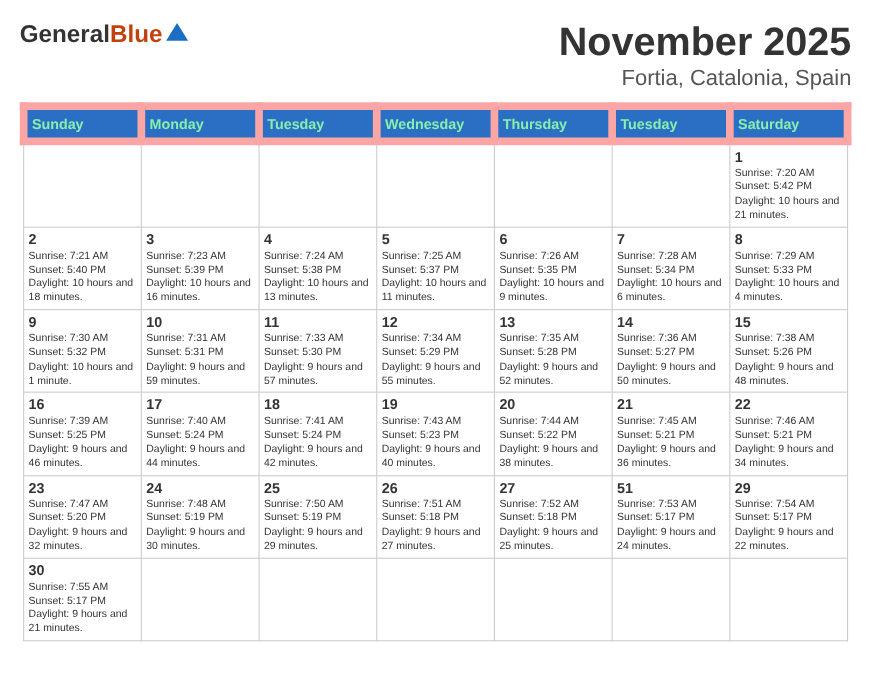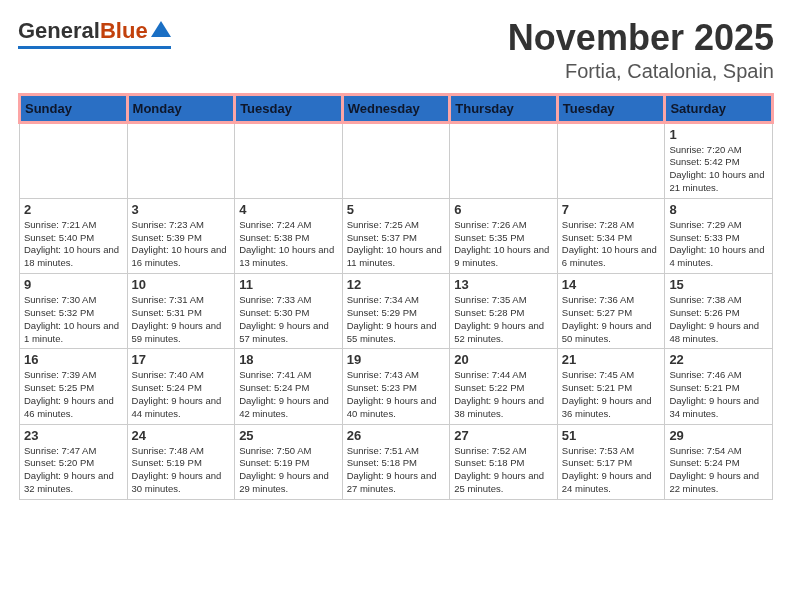--- a/index.html
+++ b/index.html
@@ -15,21 +15,21 @@
       padding: 18px 18px 10px 18px;
     }
     .header {
       display: flex;
       justify-content: space-between;
       align-items: flex-start;
       margin-bottom: 10px;
     }
     .logo {
       display: flex;
-      flex-direction: column;
+      flex-direction: row;
       align-items: flex-start;
     }
     .logo-text {
       display: flex;
       align-items: center;
     }
     .logo-general {
       font-size: 22px;
       font-weight: bold;
       color: #333;
@@ -69,26 +69,26 @@
       color: #555;
       margin-top: 2px;
     }
     .calendar-table {
       width: 100%;
       border-collapse: collapse;
       table-layout: fixed;
     }
     .calendar-table th {
       background: #2a6fc4;
-      color: #0f172a;
+      color: #86efac;
       font-size: 13px;
       font-weight: bold;
       padding: 5px 4px;
       text-align: left;
-      border: 3px solid #fca5a5;
+      border: 7px solid #fca5a5;
     }
     .calendar-table td {
       border: 1px solid #ccc;
       vertical-align: top;
       padding: 3px 4px;
       font-size: 10px;
       color: #333;
       background: #fff;
       height: 72px;
     }
@@ -350,20 +350,35 @@
           <td>
             <span class="day-number">51</span>
             <div class="day-info">Sunrise: 7:53 AM
 Sunset: 5:17 PM
 Daylight: 9 hours
 and 24 minutes.</div>
           </td>
           <td>
             <span class="day-number">29</span>
             <div class="day-info">Sunrise: 7:54 AM
-Sunset: 5:24 PM
+Sunset: 5:17 PM
 Daylight: 9 hours
 and 22 minutes.</div>
           </td>
+        </tr>
+        <tr class="last-row">
+          <td>
+            <span class="day-number">30</span>
+            <div class="day-info">Sunrise: 7:55 AM
+Sunset: 5:17 PM
+Daylight: 9 hours
+and 21 minutes.</div>
+          </td>
+          <td class="empty-cell"></td>
+          <td class="empty-cell"></td>
+          <td class="empty-cell"></td>
+          <td class="empty-cell"></td>
+          <td class="empty-cell"></td>
+          <td class="empty-cell"></td>
         </tr>
       </tbody>
   </table>
 </div>
 
 </body></html>

